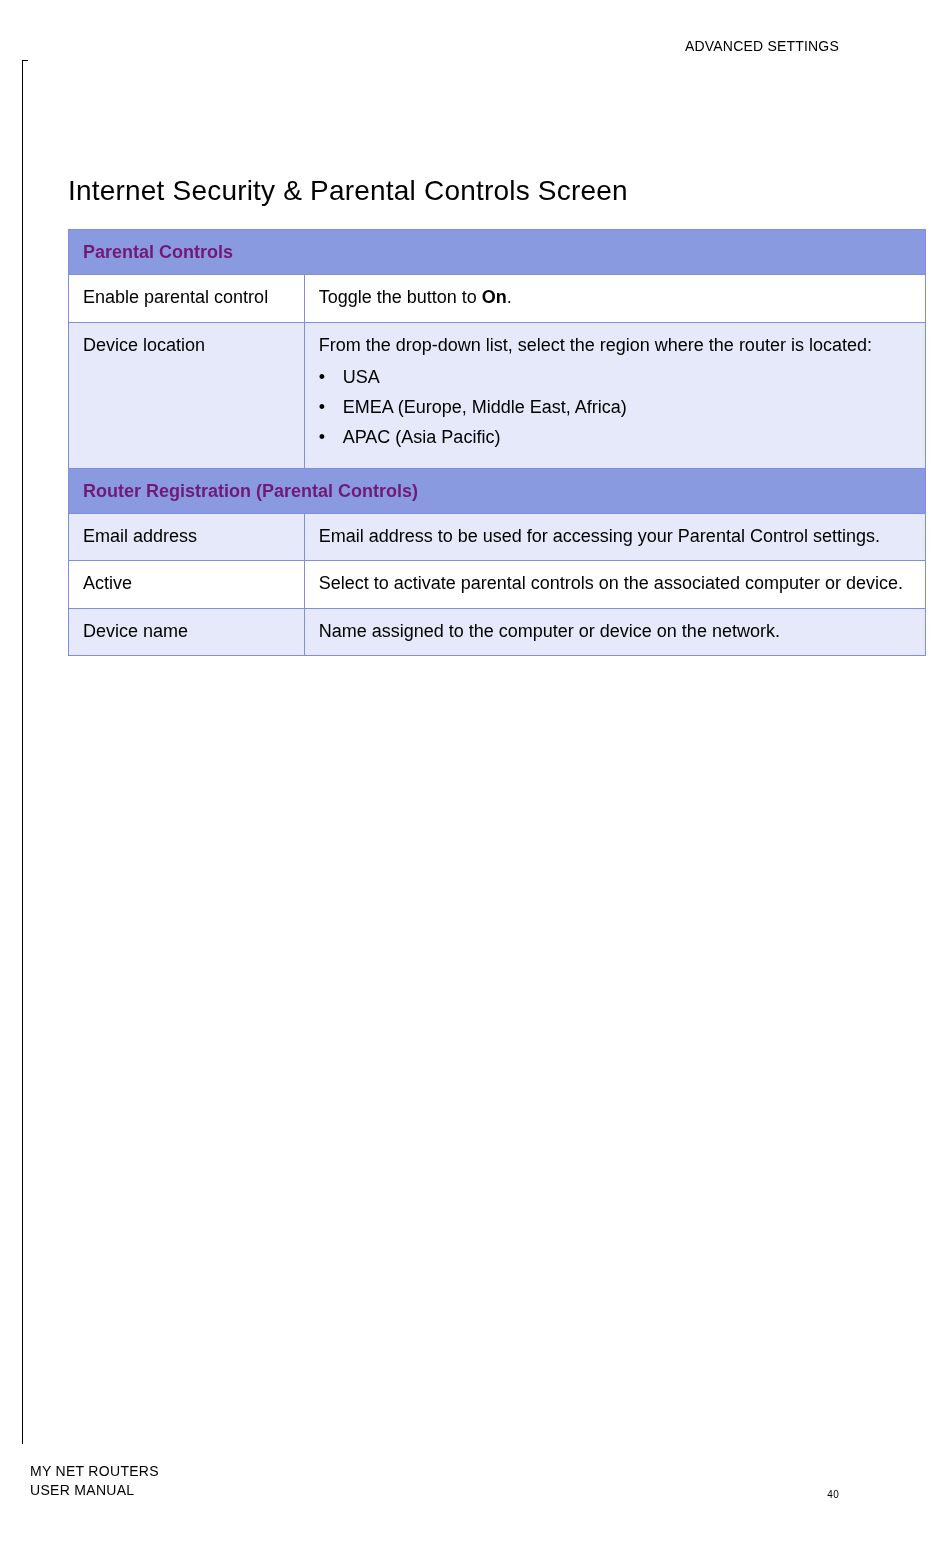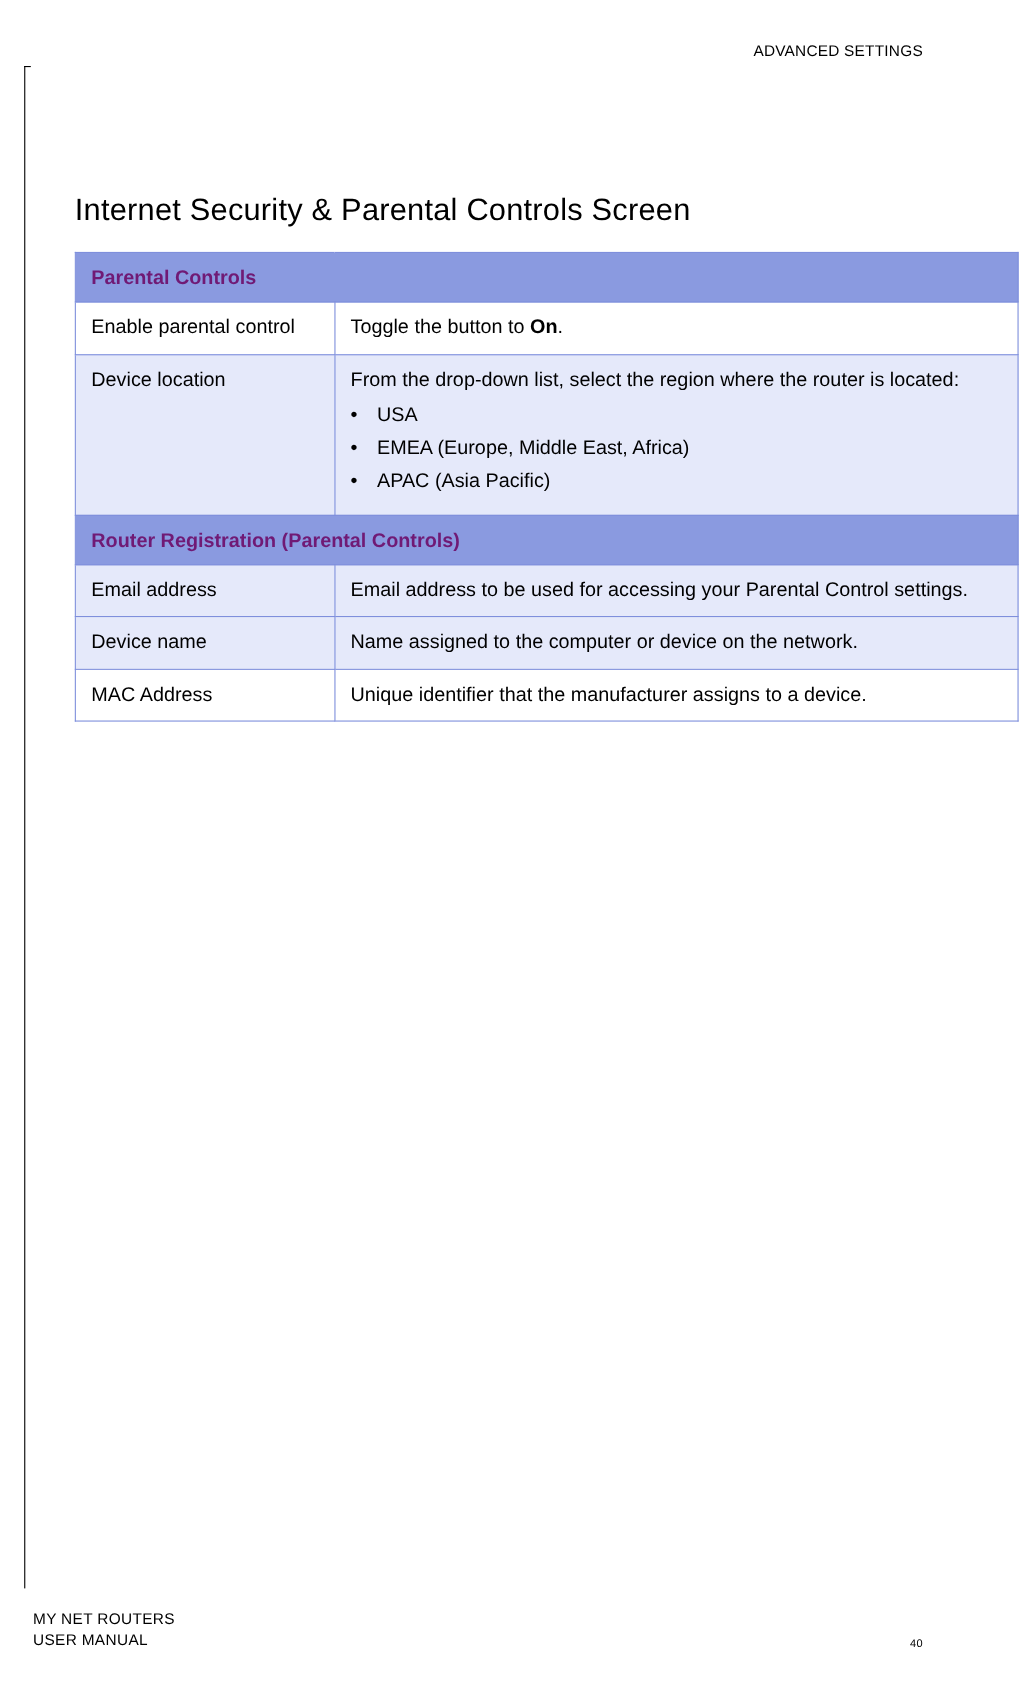--- a/index.html
+++ b/index.html
@@ -152,27 +152,27 @@
         </tr>
 
         <tr class="section-header">
           <td colspan="2">Router Registration (Parental Controls)</td>
         </tr>
         <tr class="alt-row">
           <td class="label-cell">Email address</td>
           <td>Email address to be used for accessing your Parental Control settings.</td>
         </tr>
 
+        <tr>
+          <td class="label-cell">Active</td>
+          <td>Select to activate parental controls on the associated computer or device.</td>
+        </tr>
         <tr class="alt-row">
           <td class="label-cell">Device name</td>
           <td>Name assigned to the computer or device on the network.</td>
-        </tr>
-        <tr>
-          <td class="label-cell">MAC Address</td>
-          <td>Unique identifier that the manufacturer assigns to a device.</td>
         </tr>
       </tbody>
     </table>
   </div>
 
   <div class="footer">
     <div class="footer-left">
       <div>MY NET ROUTERS</div>
       <div>USER MANUAL</div>
     </div>

